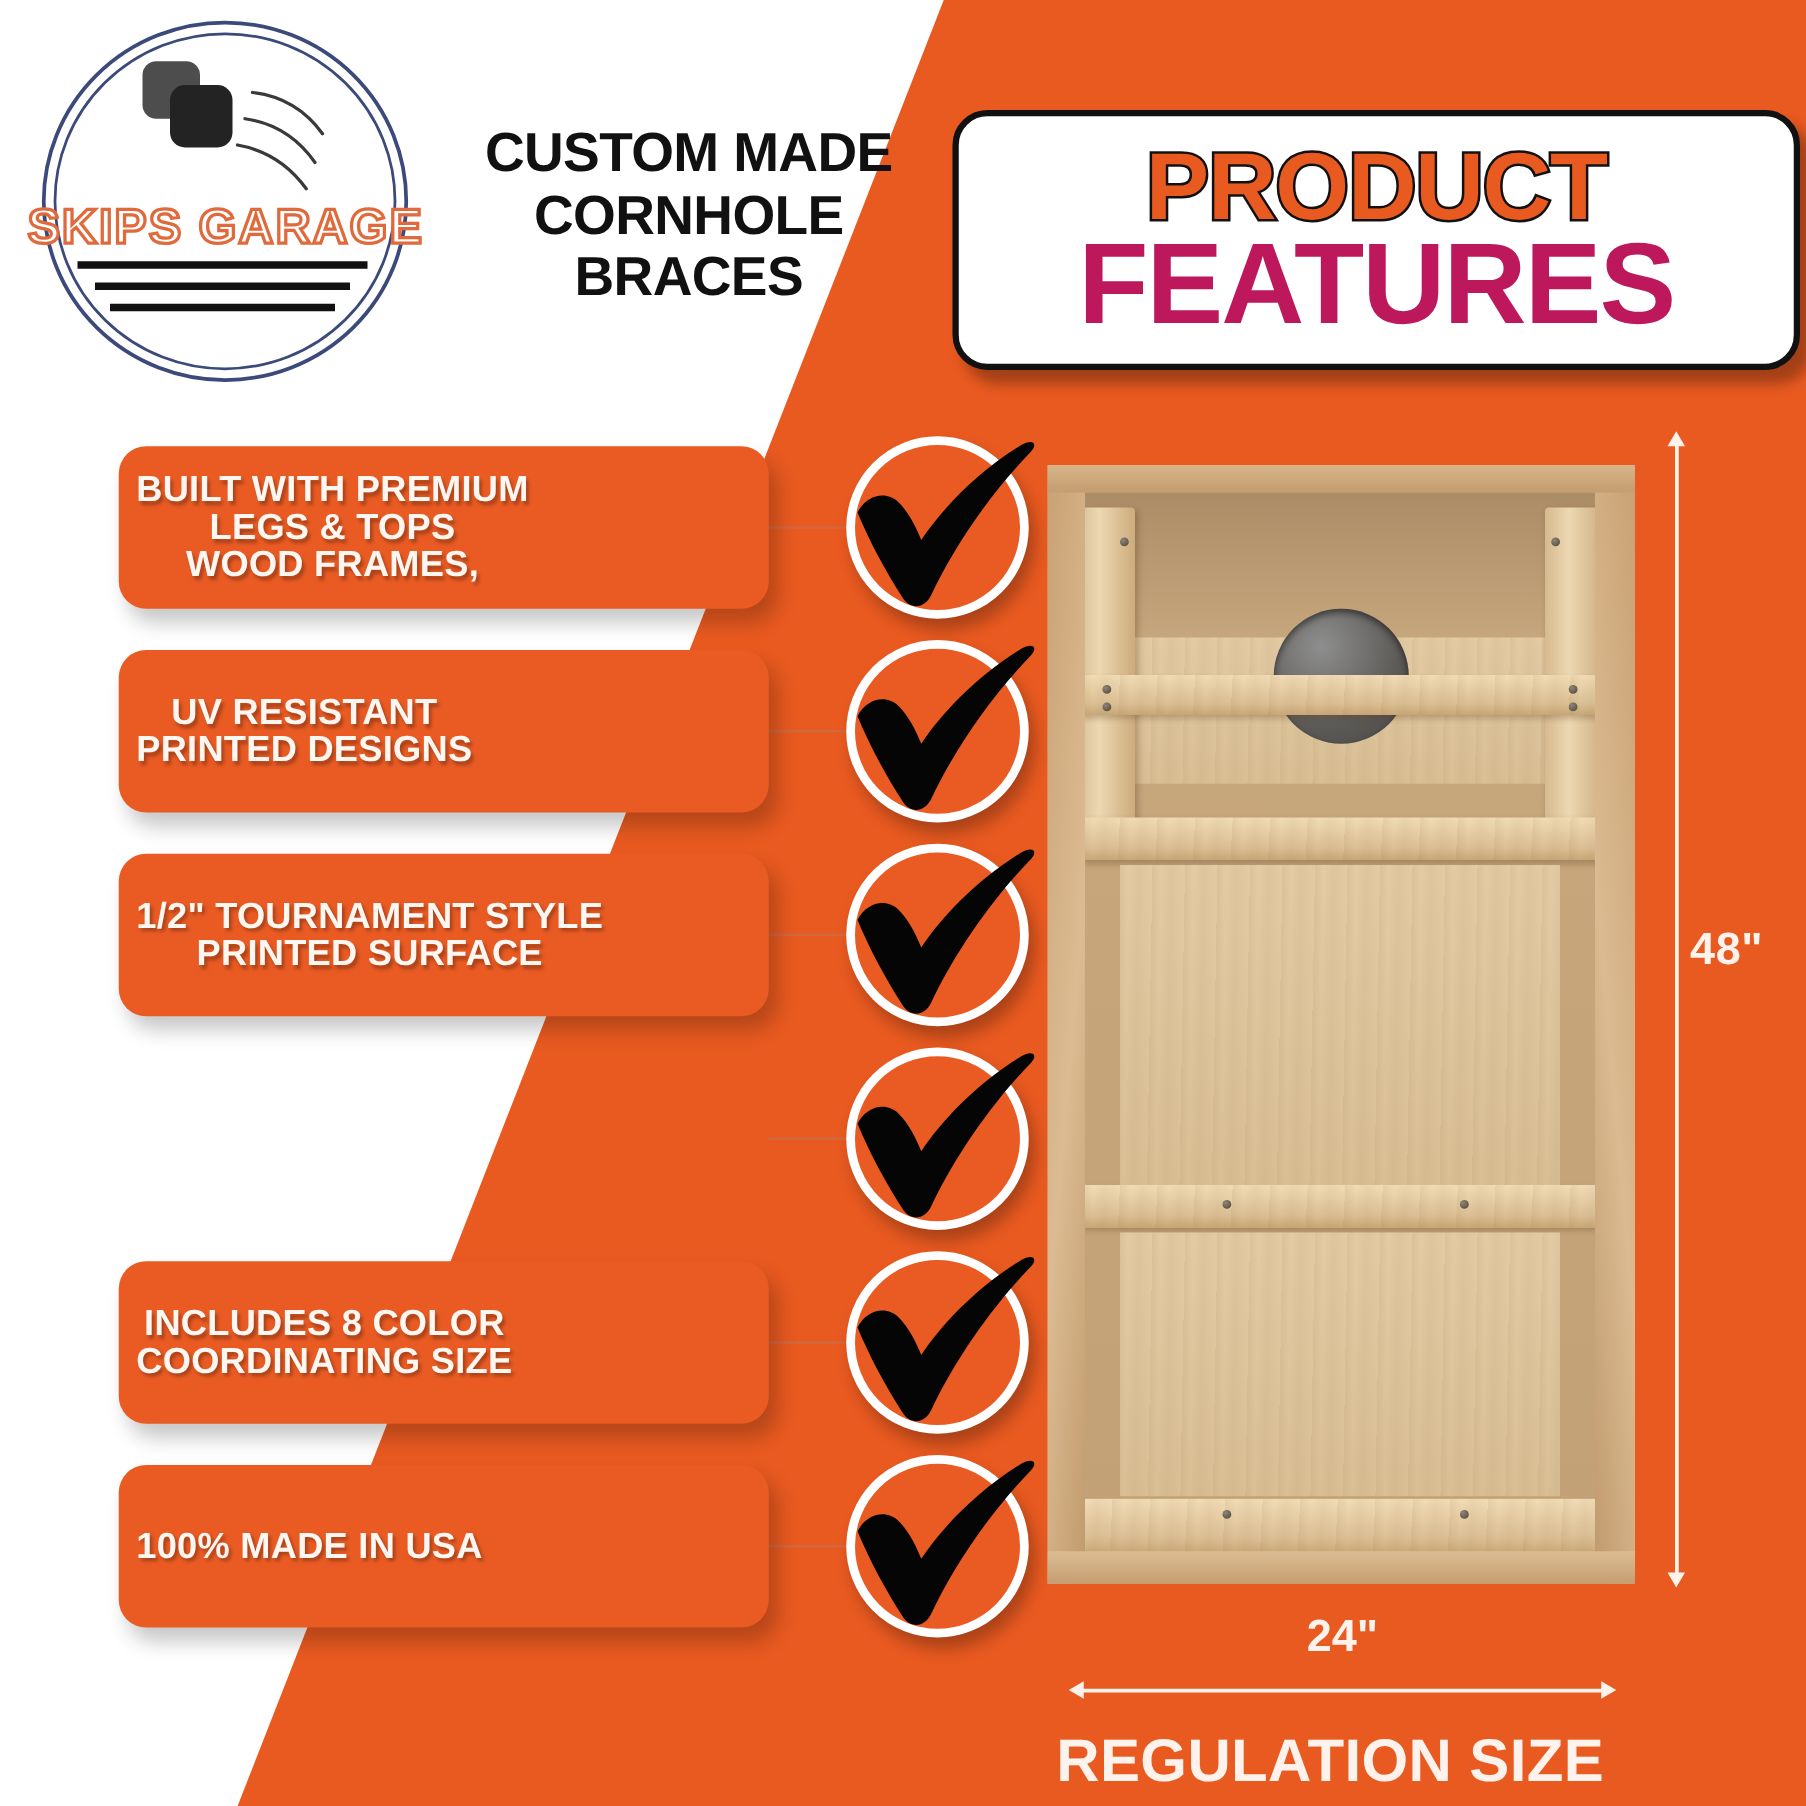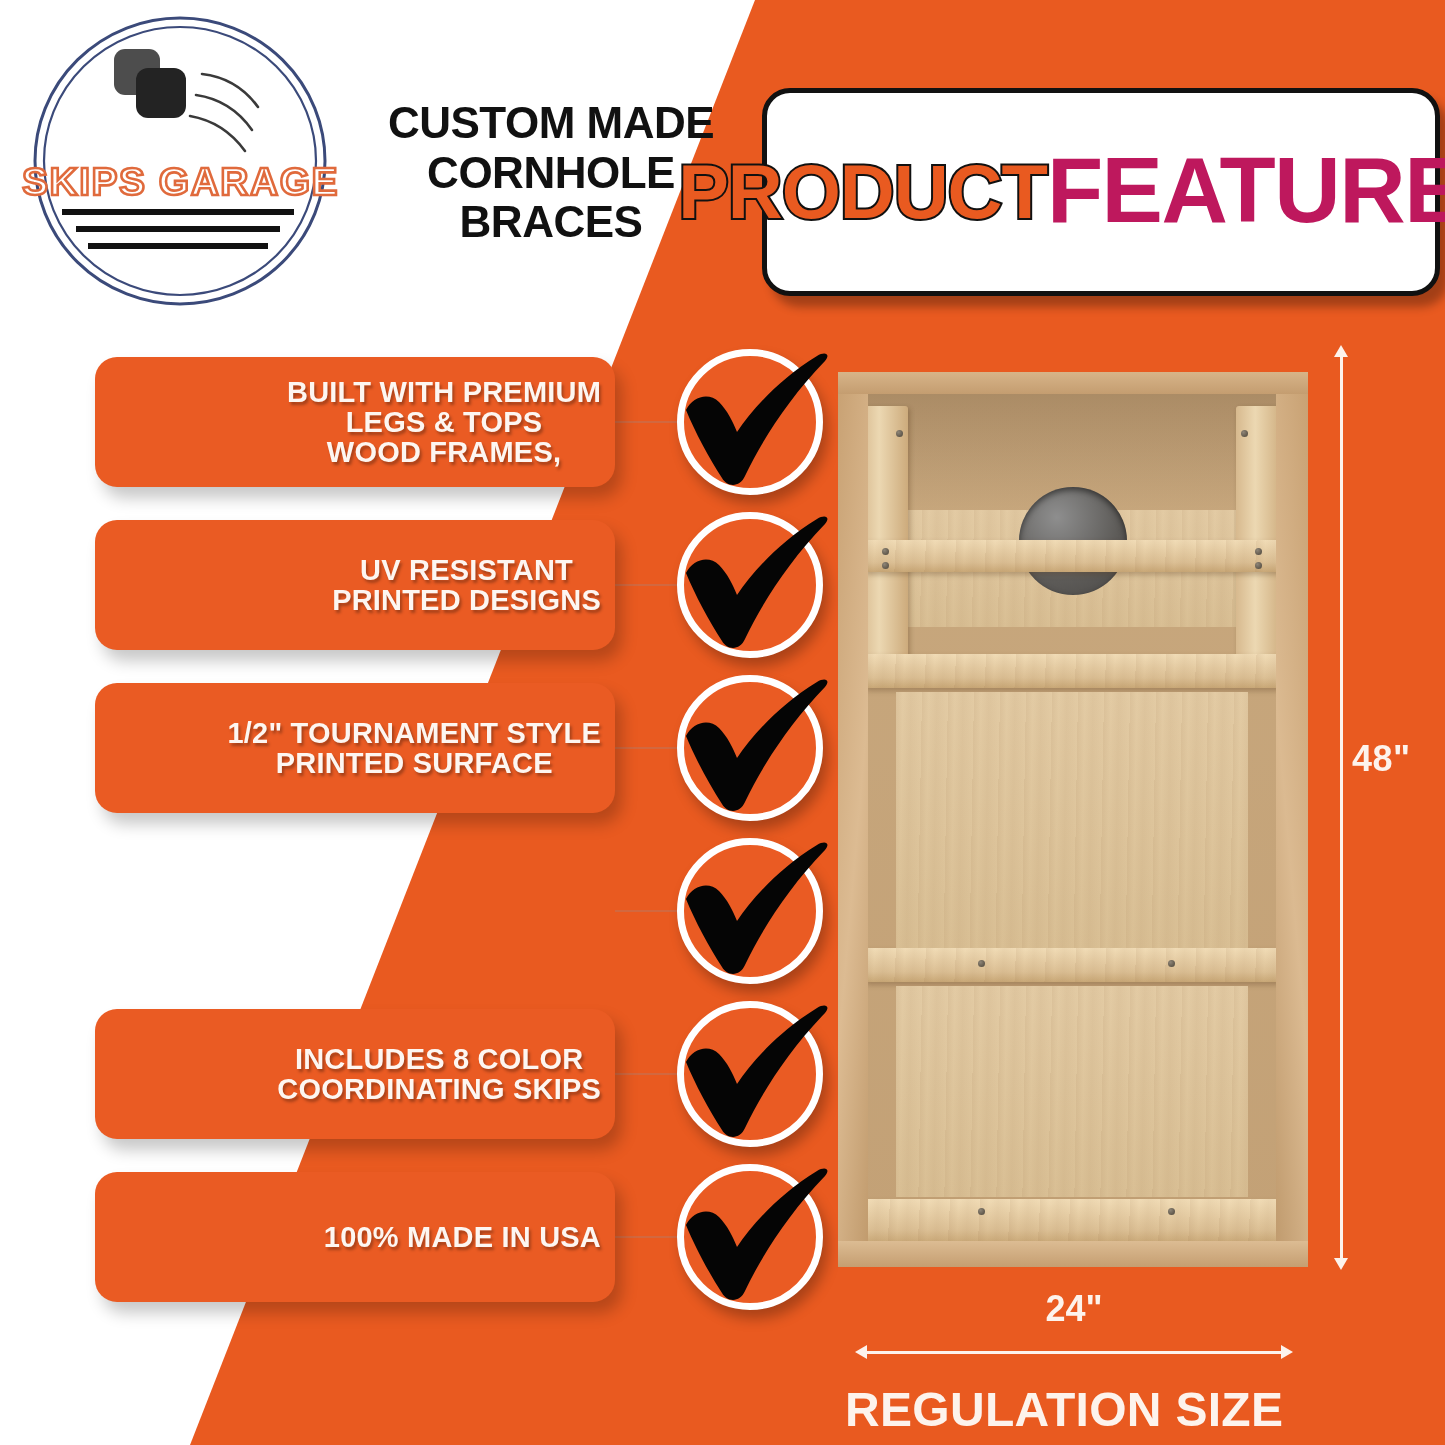--- a/index.html
+++ b/index.html
@@ -38,41 +38,41 @@
     letter-spacing:-0.5px;
     font-family:"Liberation Sans",sans-serif;
   }
   .headline div{white-space:nowrap;}
 
   
   .pf-box{
     position:absolute;left:762px;top:88px;width:668px;height:198px;
     background:#ffffff;border:5px solid #111111;border-radius:28px;
     box-shadow:9px 11px 10px rgba(0,0,0,.30);
-    display:flex;flex-direction:row;align-items:center;justify-content:center;
+    display:flex;flex-direction:column;align-items:center;justify-content:center;
   }
   .pf-product{
     font-size:76px;font-weight:900;letter-spacing:-1px;line-height:.98;
     color:#e95a20;-webkit-text-stroke:4px #111111;
     paint-order:stroke fill;
     font-family:"Liberation Sans",sans-serif;
   }
   .pf-features{
     font-size:92px;font-weight:900;letter-spacing:-1.5px;line-height:.96;
     color:#be185d;margin-top:-4px;
     font-family:"Liberation Sans",sans-serif;
   }
 
   
   .feat-row{position:absolute;left:0;width:845px;height:130px;}
   .pill{
     position:absolute;left:95px;top:0;width:520px;height:100%;
     background:#ea5b23;border-radius:22px;
     box-shadow:7px 11px 16px rgba(0,0,0,.22);
-    display:flex;align-items:center;justify-content:flex-end;
+    display:flex;align-items:center;justify-content:flex-start;
     box-sizing:border-box;padding:0 14px;
   }
   .pill-text{
     text-align:center;color:#fdf6f1;
     font-size:29px;font-weight:700;line-height:1.04;
     letter-spacing:.2px;
     text-shadow:2px 3px 3px rgba(0,0,0,.30);
     font-family:"Liberation Sans",sans-serif;
   }
   .connector{
@@ -256,21 +256,21 @@
         <div class="check-circle"></div>
         <svg class="check-mark" viewBox="0 0 175 160">
           <path d="M21,70 C28,56 44,52 54,62 C62,70 68,82 72,92 C88,68 116,38 152,16 C160,11 166,14 160,21 C124,58 96,102 80,136 C75,147 63,148 57,138 C44,118 30,92 21,70 Z" fill="#050505"></path>
         </svg>
       </div>
       <div class="feat-row" style="top: 1009px;">
         <div class="connector"></div>
         <div class="pill">
           <div class="pill-text">
             <div>INCLUDES 8 COLOR</div>
-            <div>COORDINATING SKIPS</div>
+            <div>COORDINATING SIZE</div>
           </div>
         </div>
         <div class="check-circle"></div>
         <svg class="check-mark" viewBox="0 0 175 160">
           <path d="M21,70 C28,56 44,52 54,62 C62,70 68,82 72,92 C88,68 116,38 152,16 C160,11 166,14 160,21 C124,58 96,102 80,136 C75,147 63,148 57,138 C44,118 30,92 21,70 Z" fill="#050505"></path>
         </svg>
       </div>
       <div class="feat-row" style="top: 1172px;">
         <div class="connector"></div>
         <div class="pill">

